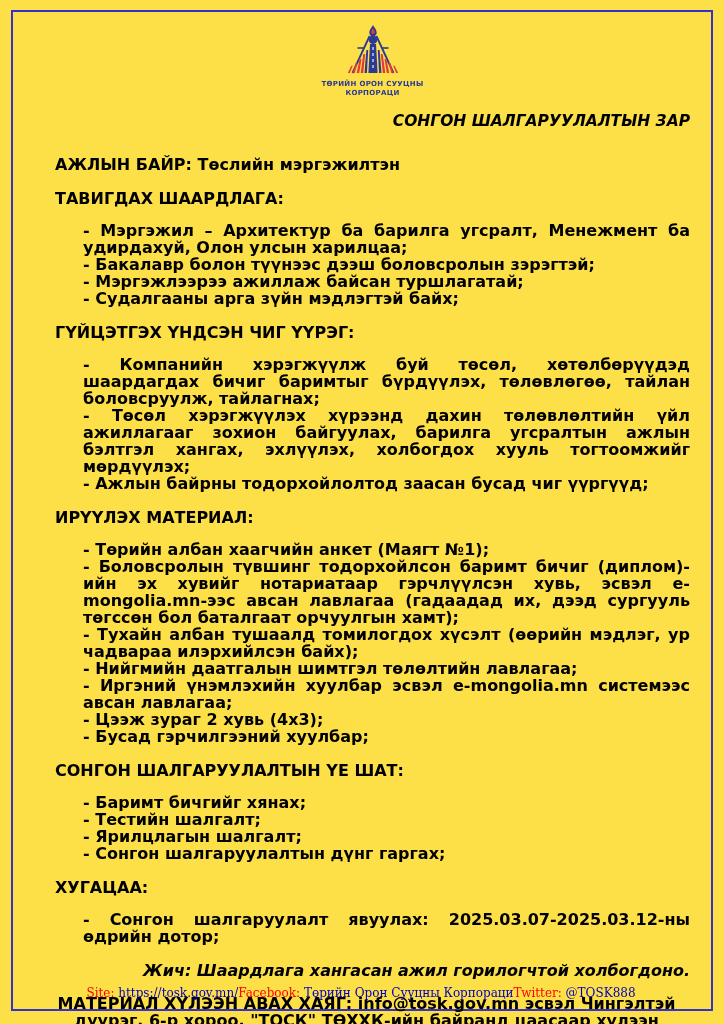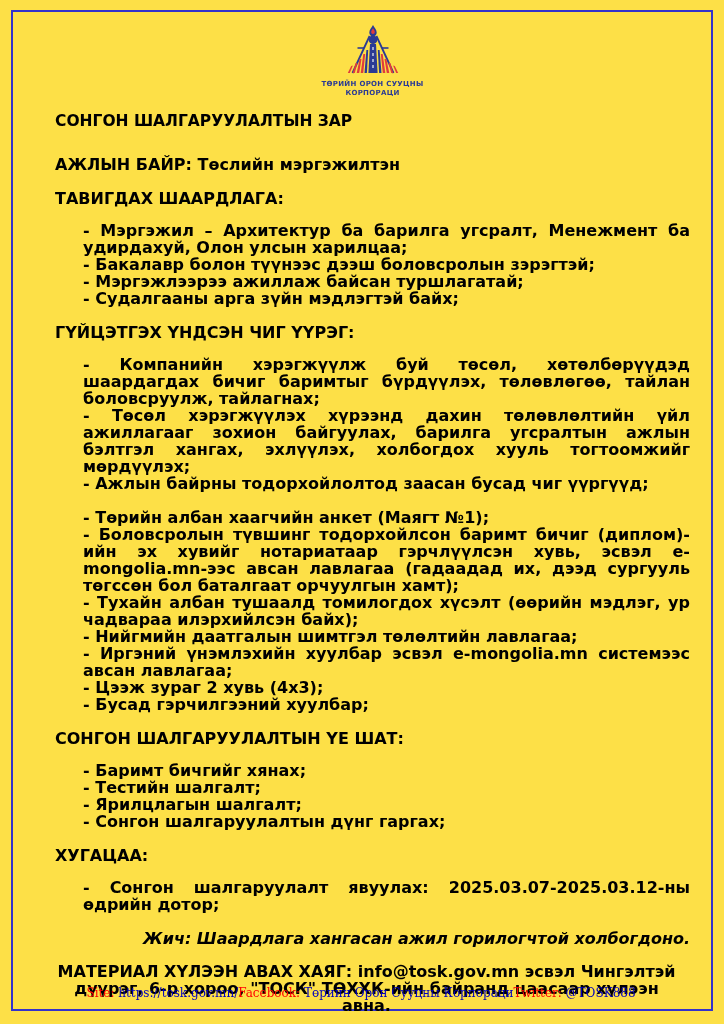--- a/index.html
+++ b/index.html
@@ -34,24 +34,25 @@
   .logo-text{
     margin-top:2px;
     color:var(--logo-blue);
     font-weight:bold;
     font-size:7px;
     line-height:9px;
     letter-spacing:.3px;
   }
   
   .title{
-    text-align:left;
+    text-align:right;
     font-size:15.5px;
     font-weight:bold;
     margin:14px 0 26px 0;
+    font-style:italic;
   }
   .body-text{ font-size:16px; line-height:17px; font-weight:bold; }
   .jobline{ margin:0 0 17px 0; }
   .sec-heading{ margin:0 0 15px 0; }
   .doc-list{ padding-left:28px; margin:0 0 17px 0; }
   .doc-list p{ margin:0; text-align:justify; }
   .note{ text-align:right; font-style:italic; margin:5px 0 16px 0; }
   .address{ text-align:center; margin:0 12px 24px 0; }
   .phone{ text-align:center; margin:16px; }
   
@@ -127,20 +128,21 @@
       <p>- Судалгааны арга зүйн мэдлэгтэй байх;</p>
     </div>
 
     <p class="body-text sec-heading">ГҮЙЦЭТГЭХ ҮНДСЭН ЧИГ ҮҮРЭГ:</p>
     <div class="body-text doc-list">
       <p>- Компанийн хэрэгжүүлж буй төсөл, хөтөлбөрүүдэд шаардагдах бичиг баримтыг бүрдүүлэх, төлөвлөгөө, тайлан боловсруулж, тайлагнах;</p>
       <p>- Төсөл хэрэгжүүлэх хүрээнд дахин төлөвлөлтийн үйл ажиллагааг зохион байгуулах, барилга угсралтын ажлын бэлтгэл хангах, эхлүүлэх, холбогдох хууль тогтоомжийг мөрдүүлэх;</p>
       <p>- Ажлын байрны тодорхойлолтод заасан бусад чиг үүргүүд;</p>
     </div>
 
+    <p class="body-text sec-heading">ИРҮҮЛЭХ МАТЕРИАЛ:</p>
     <div class="body-text doc-list">
       <p>- Төрийн албан хаагчийн анкет (Маягт №1);</p>
       <p>- Боловсролын түвшинг тодорхойлсон баримт бичиг (диплом)-ийн эх хувийг нотариатаар гэрчлүүлсэн хувь, эсвэл e-mongolia.mn-ээс авсан лавлагаа (гадаадад их, дээд сургууль төгссөн бол баталгаат орчуулгын хамт);</p>
       <p>- Тухайн албан тушаалд томилогдох хүсэлт (өөрийн мэдлэг, ур чадвараа илэрхийлсэн байх);</p>
       <p>- Нийгмийн даатгалын шимтгэл төлөлтийн лавлагаа;</p>
       <p>- Иргэний үнэмлэхийн хуулбар эсвэл e-mongolia.mn системээс авсан лавлагаа;</p>
       <p>- Цээж зураг 2 хувь (4х3);</p>
       <p>- Бусад гэрчилгээний хуулбар;</p>
     </div>
 

